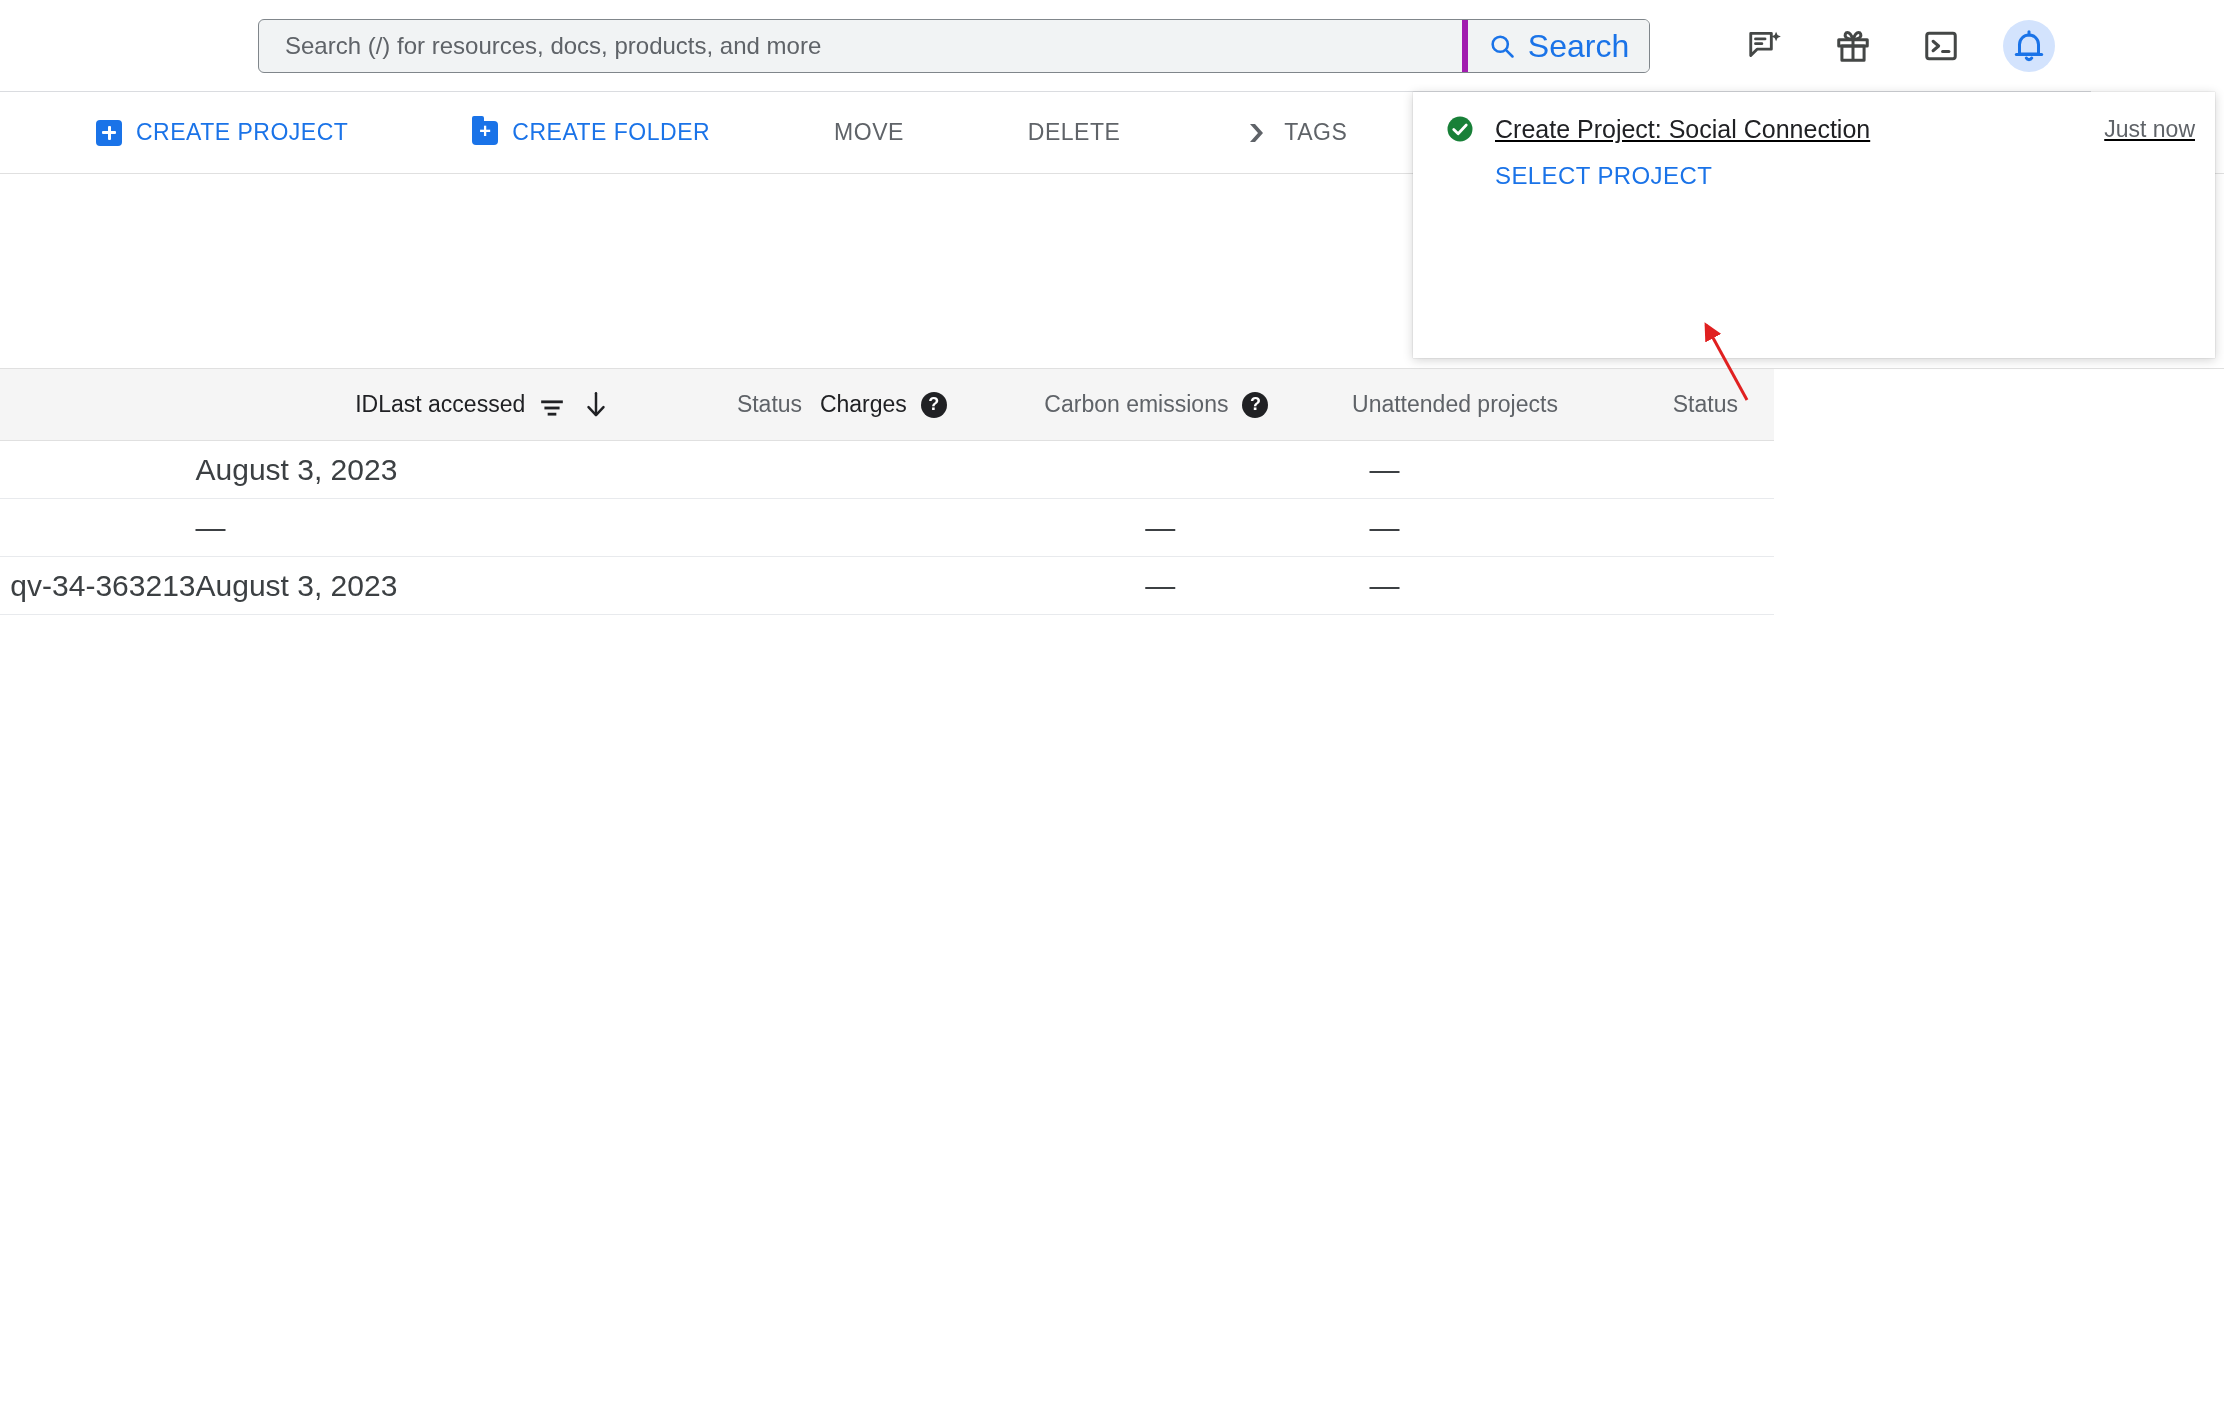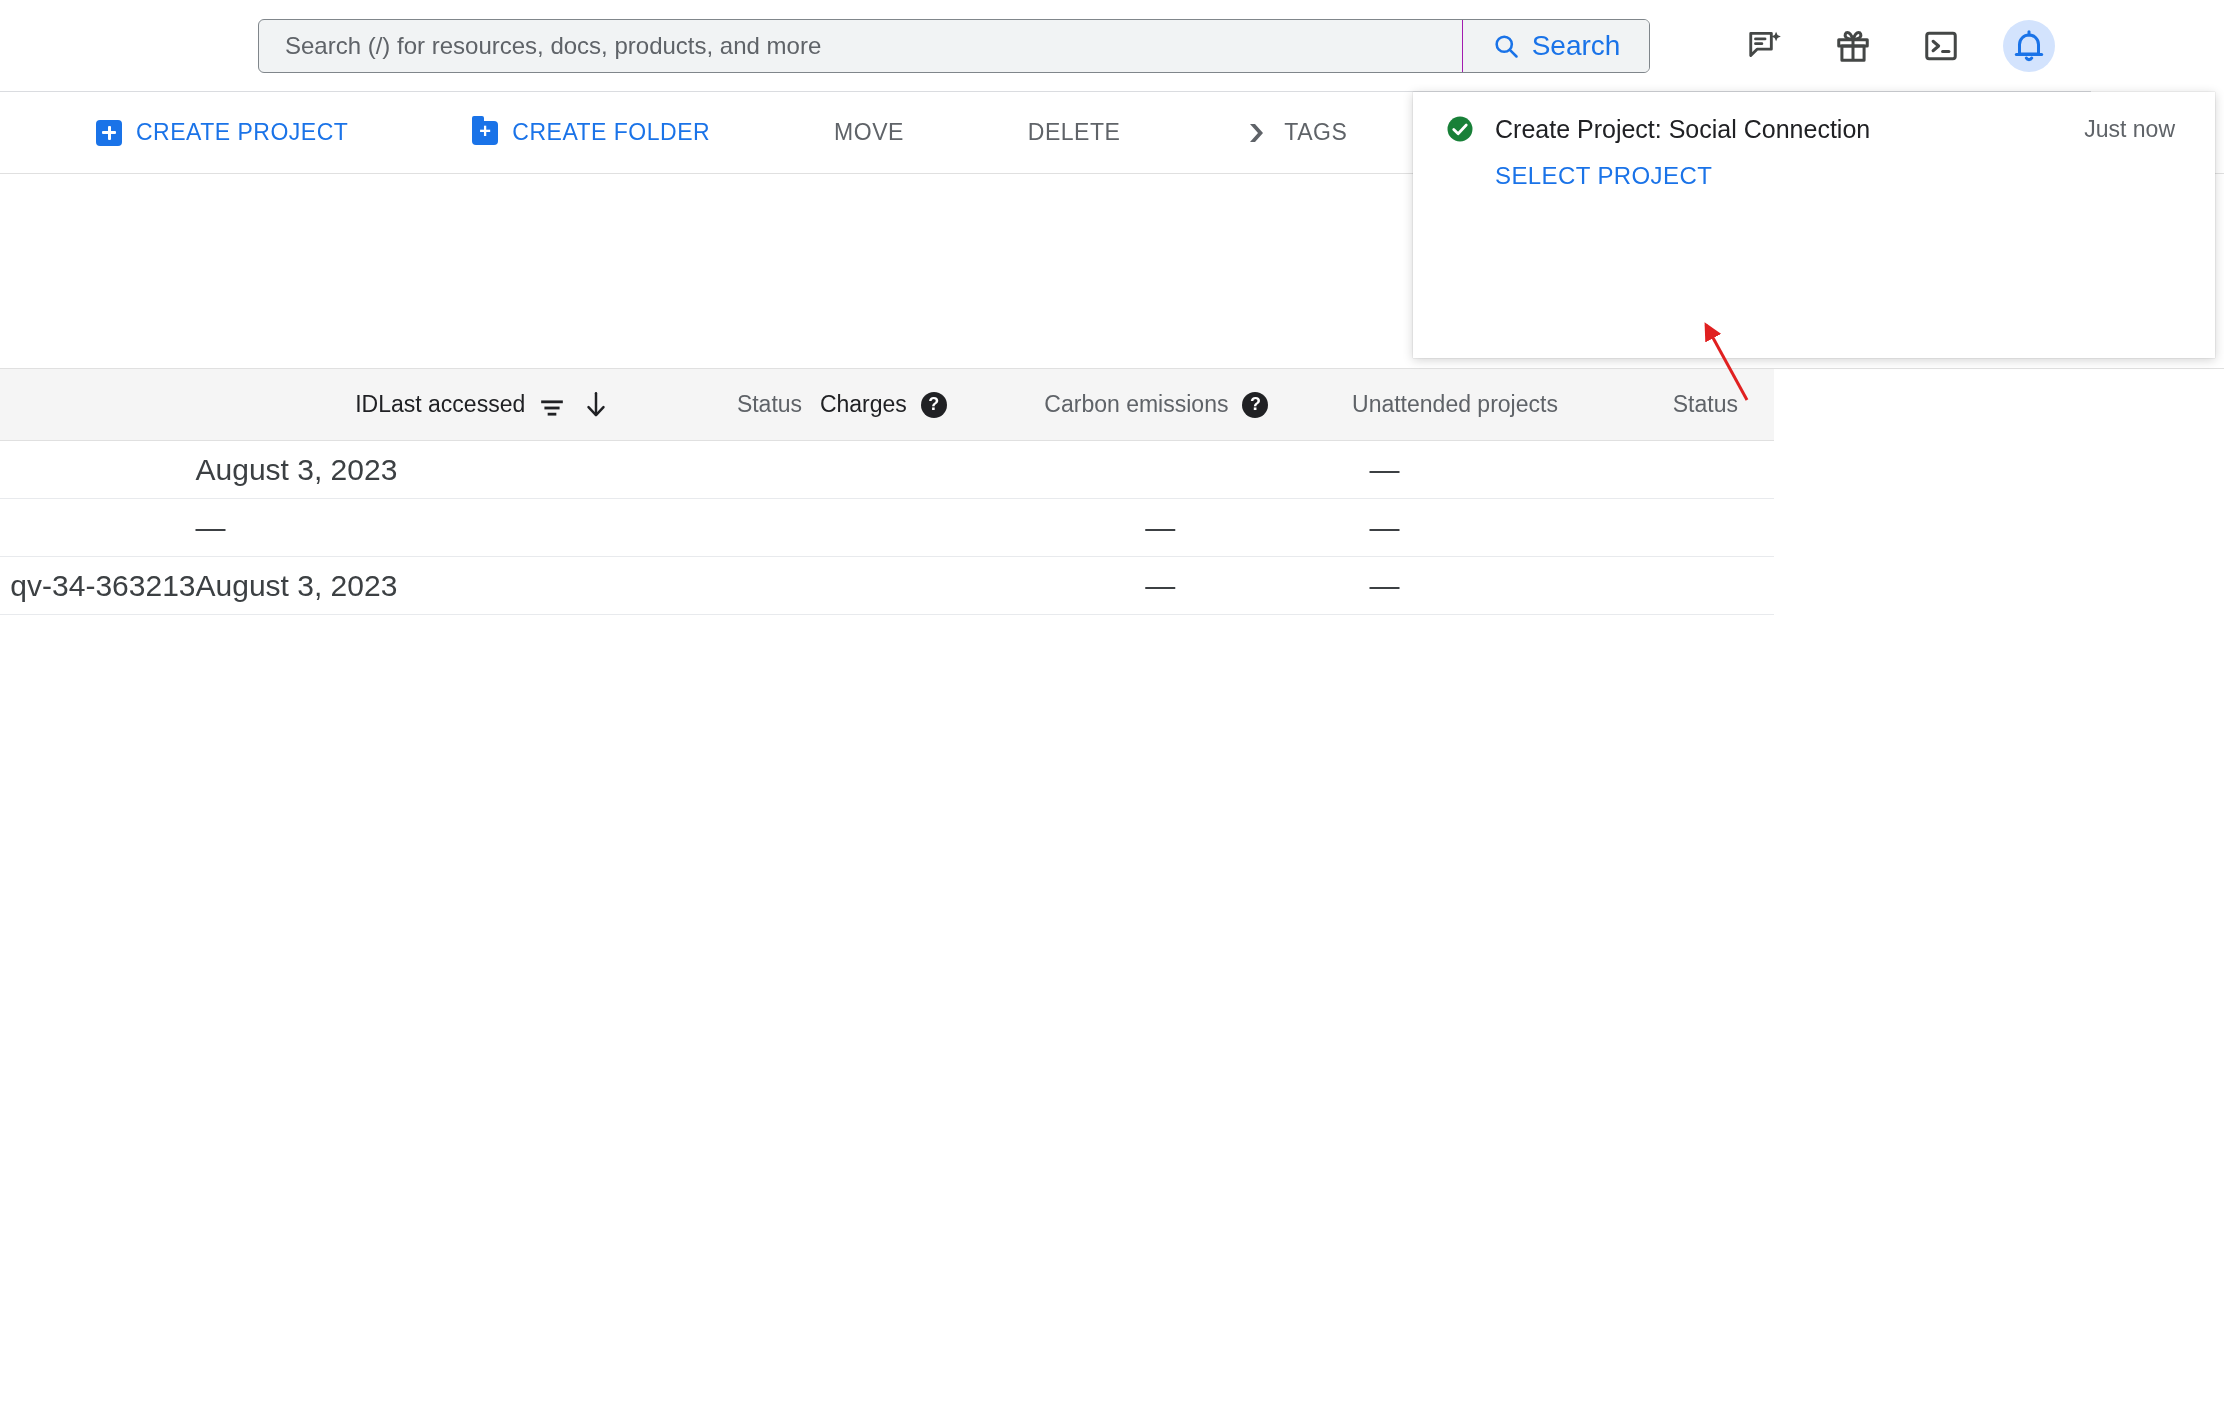--- a/index.html
+++ b/index.html
@@ -32,27 +32,27 @@
     flex: 1;
     border: none; outline: none; background: transparent;
     font-family: "Liberation Sans", sans-serif;
     font-size: 24px; color: #5f6368;
     padding: 0 26px;
   }
   .search-input::placeholder { color: #5f6368; opacity: 1; }
   .search-btn {
     width: 187px;
     border: none;
-    border-left: 1px solid #a21caf;
+    border-left: 6px solid #a21caf;
     background: #f1f3f4;
     display: flex; align-items: center; justify-content: center;
     gap: 12px;
     cursor: pointer;
     font-family: "Liberation Sans", sans-serif;
-    font-size: 28px; font-weight: 500; color: #1a73e8;
+    font-size: 32px; font-weight: 500; color: #1a73e8;
   }
   .search-btn svg { display:block; }
 
   .top-icons {
     position: absolute; right: 14px; top: 0; height: 92px;
     display: flex; align-items: center; gap: 36px; padding-right: 22px;
   }
   .ticon {
     width: 52px; height: 52px;
     display: flex; align-items: center; justify-content: center;
@@ -163,21 +163,21 @@
     width: 802px; height: 266px;
     background: #ffffff;
     box-shadow: 0 2px 10px rgba(0,0,0,.18), 0 0 1px rgba(0,0,0,.25);
     z-index: 40;
   }
   .notif-head {
     height: 101px; display: flex; align-items: center; justify-content: center;
     border-bottom: 1px solid #e0e0e0;
     font-size: 27px; font-weight: 500; color: #202124;
   }
-  .notif-item { padding: 22px 40px 0 32px; position: relative; }
+  .notif-item { padding: 22px 20px 0 32px; position: relative; text-decoration: underline; }
   .notif-row1 { display: flex; align-items: center; }
   .check-ic { width: 30px; height: 30px; flex:none; margin-right: 20px; }
   .notif-title { font-size: 25px; font-weight: 500; color: #202124; flex: 1; }
   .notif-time { font-size: 23px; color: #5f6368; }
   .notif-action {
     margin-top: 18px; margin-left: 50px;
     font-size: 24px; font-weight: 500; letter-spacing:.4px;
     color: #1a73e8; cursor: pointer; display: inline-block;
   }
 

